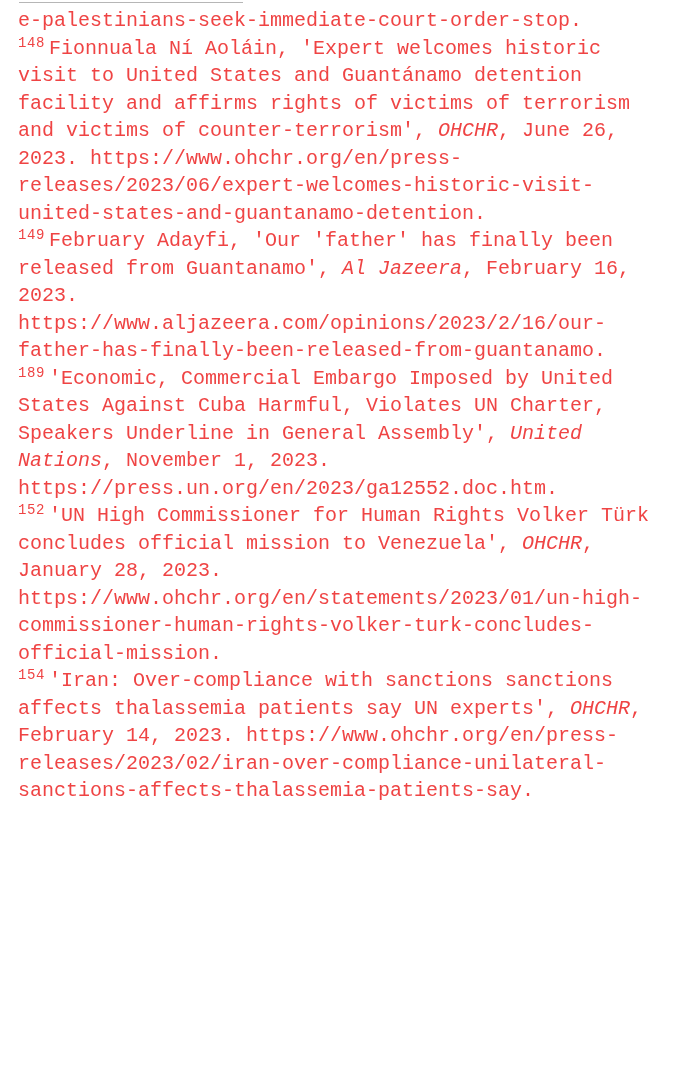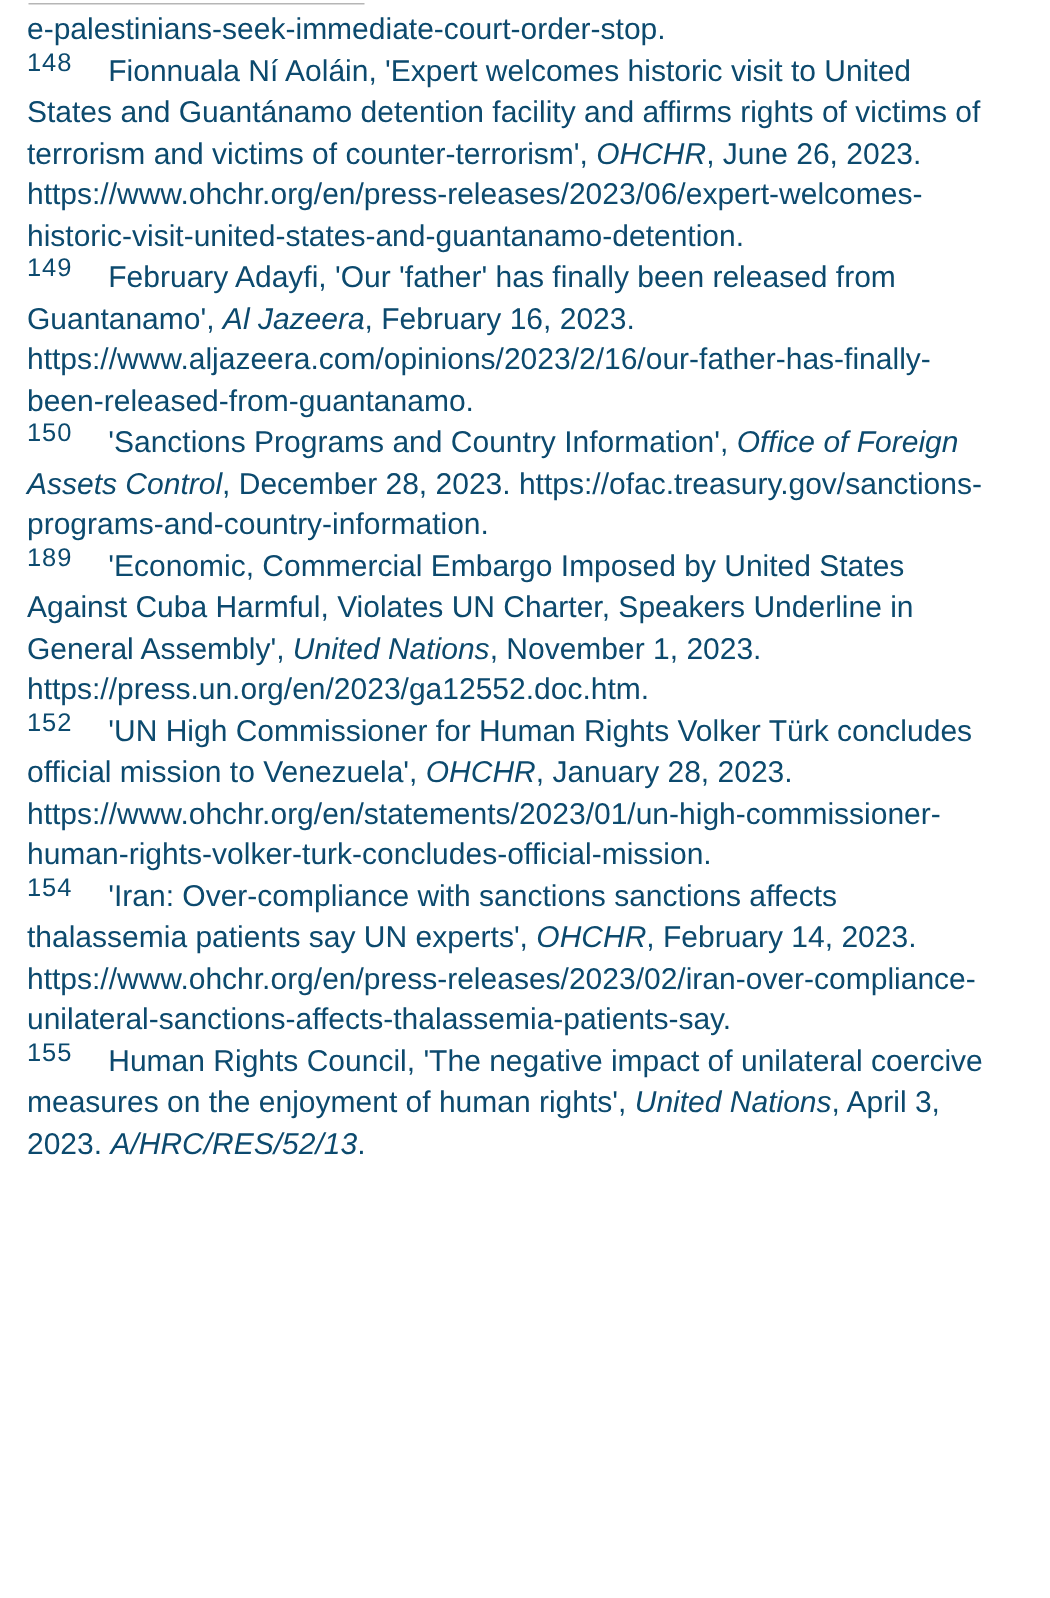--- a/index.html
+++ b/index.html
@@ -6,22 +6,22 @@
     margin: 0;
     padding: 0;
     background: #ffffff;
   }
   .page {
     position: relative;
     width: 700px;
     height: 1057px;
     background: #ffffff;
     overflow: hidden;
-    font-family: Liberation Sans, sans-serif;
-    color: #0c4a6e;
+    font-family: Liberation Mono, monospace;
+    color: #ef4444;
   }
   .separator-rule {
     position: absolute;
     left: 19px;
     top: 2px;
     width: 224px;
     height: 1px;
     background: #b6b6b6;
   }
   .textblock {
@@ -33,45 +33,43 @@
     line-height: 27.5px;
     text-align: left;
   }
   .textblock p {
     margin: 0;
     padding: 0;
     overflow-wrap: break-word;
     word-wrap: break-word;
   }
   .fn-num {
-    font-size: 17px;
+    font-size: 14px;
     line-height: 0;
     position: relative;
     top: -7px;
     vertical-align: baseline;
     letter-spacing: 0.6px;
-    margin-right: 24px;
+    margin-right: 4px;
   }
   .seg-italic {
     font-style: italic;
   }
   .seg-normal {
     font-style: normal;
   }
 </style>
 </head>
 <body>
 
 <div class="page">
   <div class="separator-rule"></div>
   <div class="textblock">
     <p>e-palestinians-seek-immediate-court-order-stop.</p>
     <div id="footnotes-list">
         <p><sup class="fn-num">148</sup><span class="seg-normal">Fionnuala Ní Aoláin, 'Expert welcomes historic visit to United States and Guantánamo detention facility and affirms rights of victims of terrorism and victims of counter-terrorism', </span><span class="seg-italic">OHCHR</span><span class="seg-normal">, June 26, 2023. https://www.ohchr.org/en/press-releases/2023/06/expert-welcomes-historic-visit-united-states-and-guantanamo-detention.</span></p>
         <p><sup class="fn-num">149</sup><span class="seg-normal">February Adayfi, 'Our 'father' has finally been released from Guantanamo', </span><span class="seg-italic">Al Jazeera</span><span class="seg-normal">, February 16, 2023. https://www.aljazeera.com/opinions/2023/2/16/our-father-has-finally-been-released-from-guantanamo.</span></p>
-        <p><sup class="fn-num">150</sup><span class="seg-normal">'Sanctions Programs and Country Information', </span><span class="seg-italic">Office of Foreign Assets Control</span><span class="seg-normal">, December 28, 2023. https://ofac.treasury.gov/sanctions-programs-and-country-information.</span></p>
         <p><sup class="fn-num">189</sup><span class="seg-normal">'Economic, Commercial Embargo Imposed by United States Against Cuba Harmful, Violates UN Charter, Speakers Underline in General Assembly', </span><span class="seg-italic">United Nations</span><span class="seg-normal">, November 1, 2023. https://press.un.org/en/2023/ga12552.doc.htm.</span></p>
         <p><sup class="fn-num">152</sup><span class="seg-normal">'UN High Commissioner for Human Rights Volker Türk concludes official mission to Venezuela', </span><span class="seg-italic">OHCHR</span><span class="seg-normal">, January 28, 2023. https://www.ohchr.org/en/statements/2023/01/un-high-commissioner-human-rights-volker-turk-concludes-official-mission.</span></p>
         <p><sup class="fn-num">154</sup><span class="seg-normal">'Iran: Over-compliance with sanctions sanctions affects thalassemia patients say UN experts', </span><span class="seg-italic">OHCHR</span><span class="seg-normal">, February 14, 2023. https://www.ohchr.org/en/press-releases/2023/02/iran-over-compliance-unilateral-sanctions-affects-thalassemia-patients-say.</span></p>
-        <p><sup class="fn-num">155</sup><span class="seg-normal">Human Rights Council, 'The negative impact of unilateral coercive measures on the enjoyment of human rights', </span><span class="seg-italic">United Nations</span><span class="seg-normal">, April 3, 2023. </span><span class="seg-italic">A/HRC/RES/52/13</span><span class="seg-normal">.</span></p>
       </div>
   </div>
 </div>
 
 </body></html>

